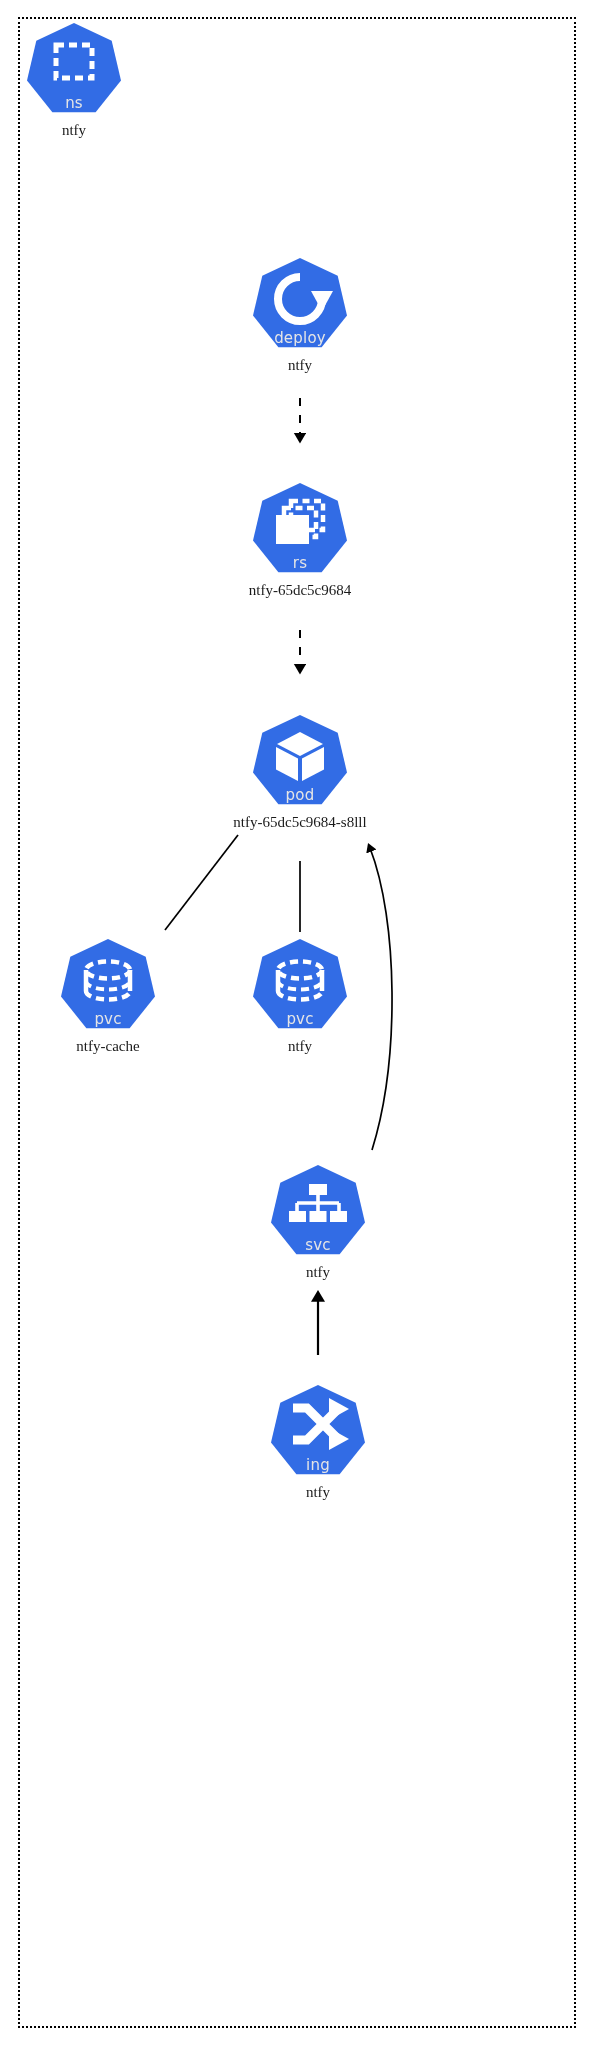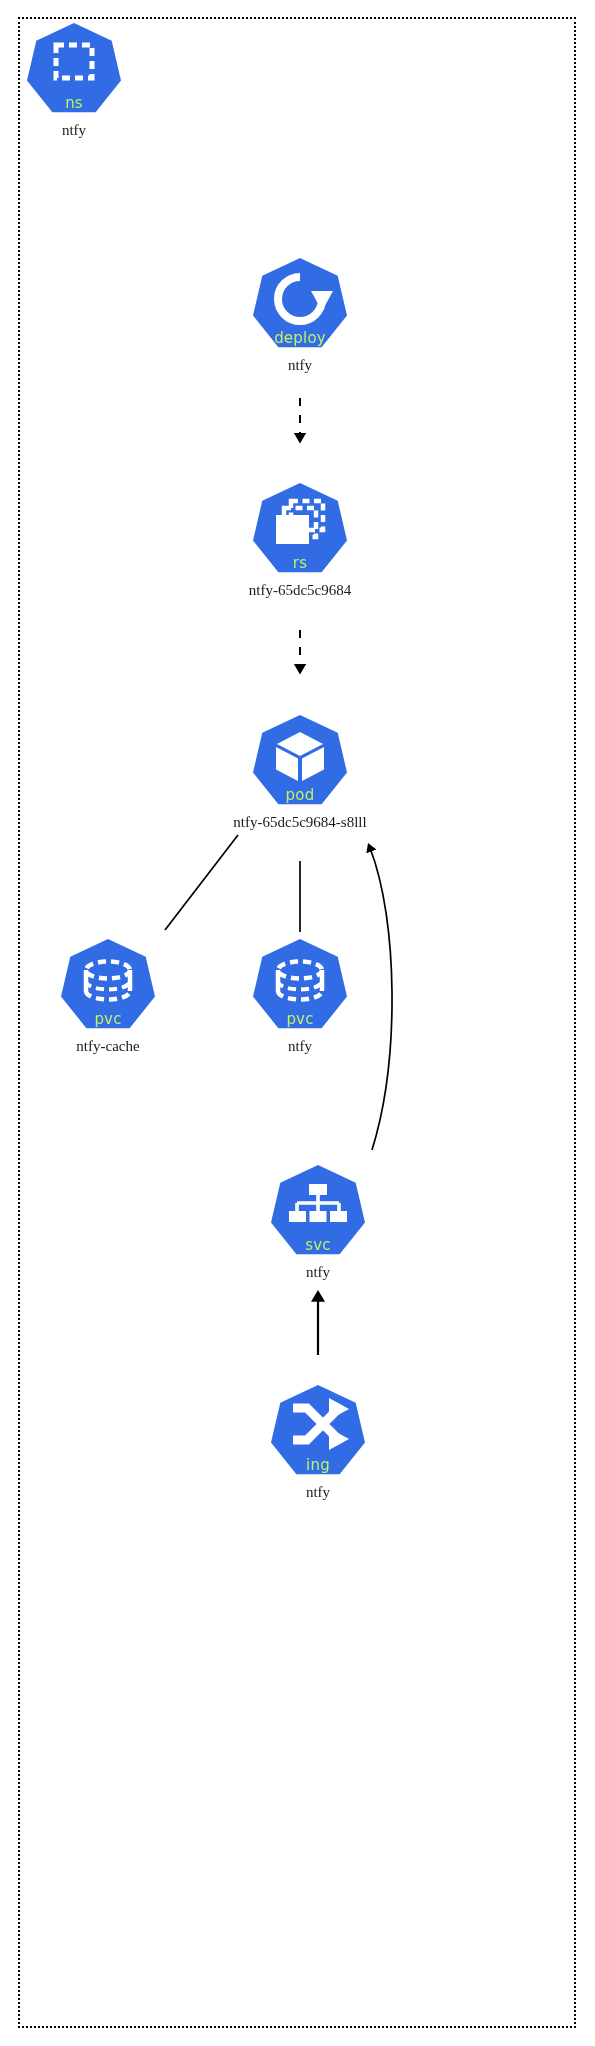--- a/index.html
+++ b/index.html
@@ -16,21 +16,21 @@
   .hept{
     position:absolute;left:-47px;top:-47px;width:94px;height:94px;
     background:#326ce5;
     clip-path:polygon(50% 0%, 90.1% 18.8%, 100% 61.1%, 73.0% 95.0%, 27.0% 95.0%, 0% 61.1%, 9.9% 18.8%);
   }
   .hept .glyph{
     position:absolute;left:0;top:0;width:94px;height:94px;
   }
   .kind{
     position:absolute;left:0;right:0;bottom:6px;
-    text-align:center;color:#bef264;
+    text-align:center;color:#e5e5e5;
     font-family:"DejaVu Sans", sans-serif;
     font-size:15px;line-height:15px;letter-spacing:.2px;
   }
   .caption{
     position:absolute;left:-170px;top:52px;width:340px;
     text-align:center;color:#1a1a1a;
     font-family:"Liberation Serif", serif;
     font-size:15px;line-height:17px;white-space:nowrap;
   }
   .edges{position:absolute;left:0;top:0;width:595px;height:2046px;}

